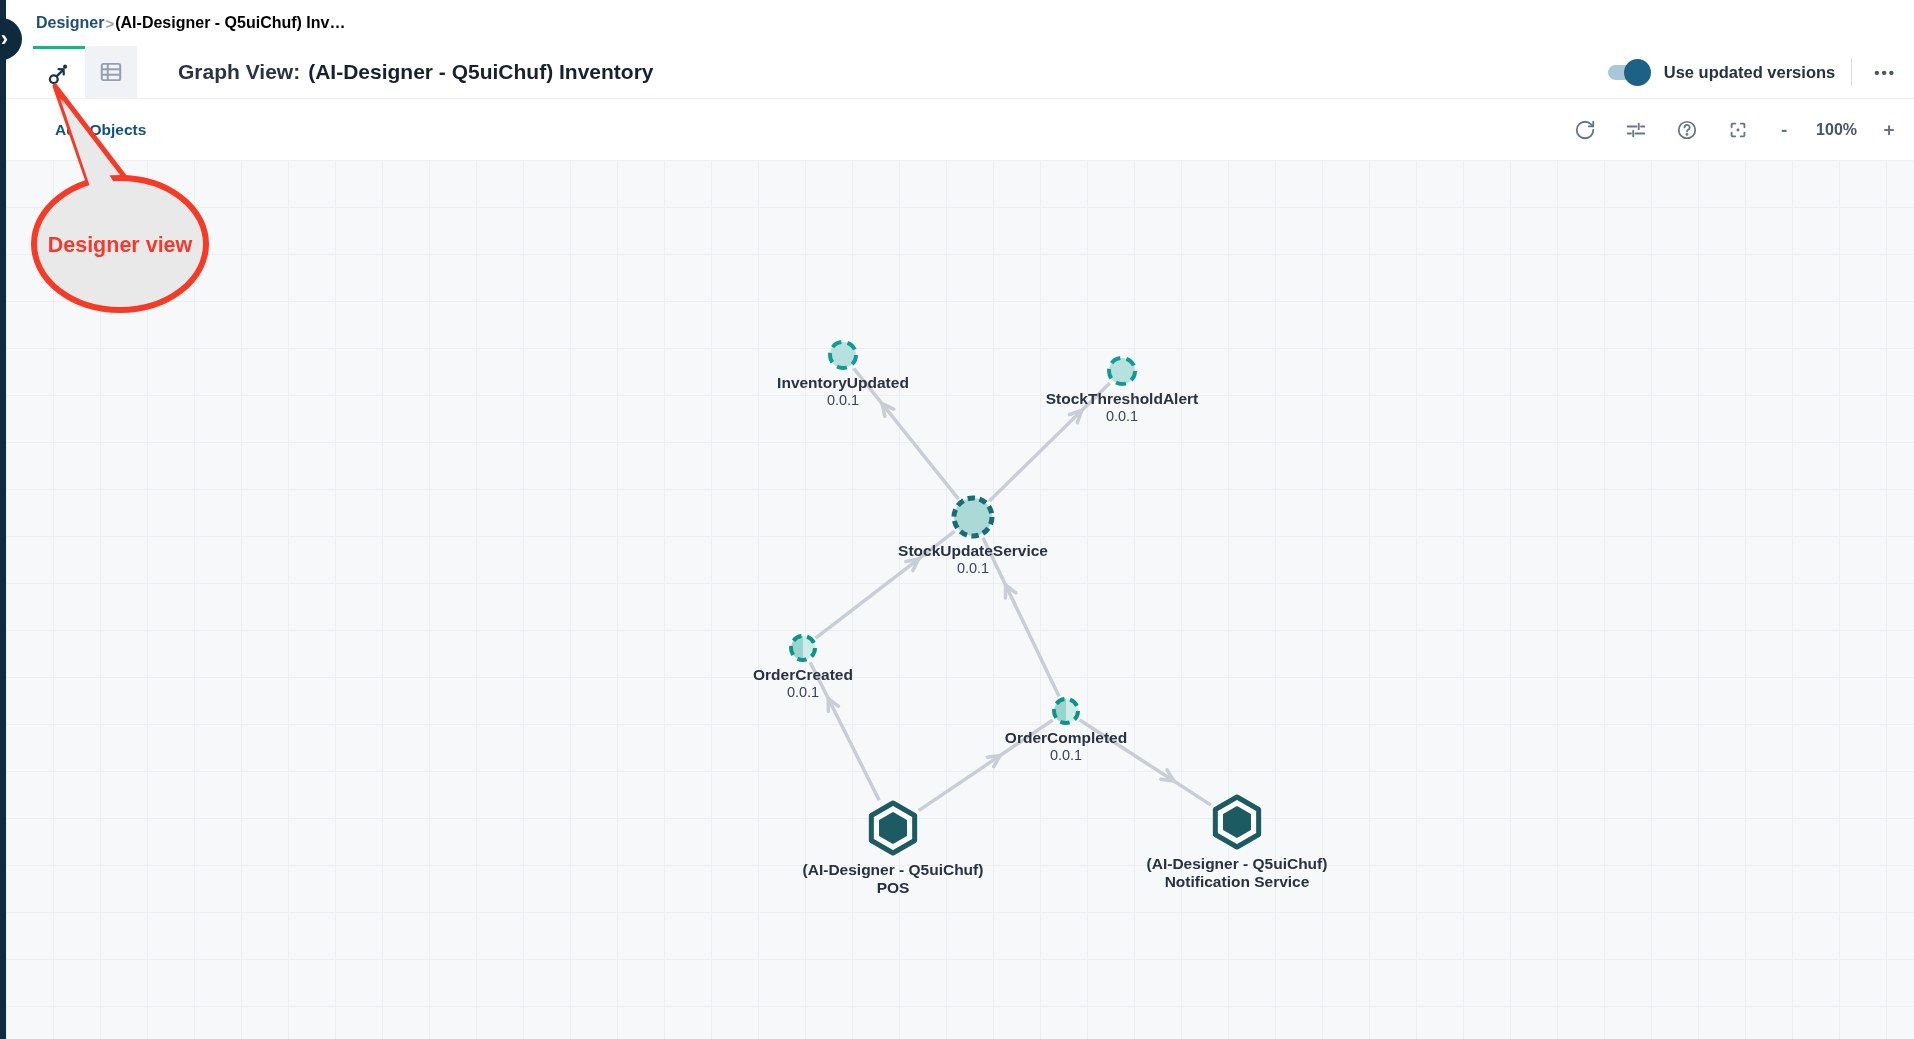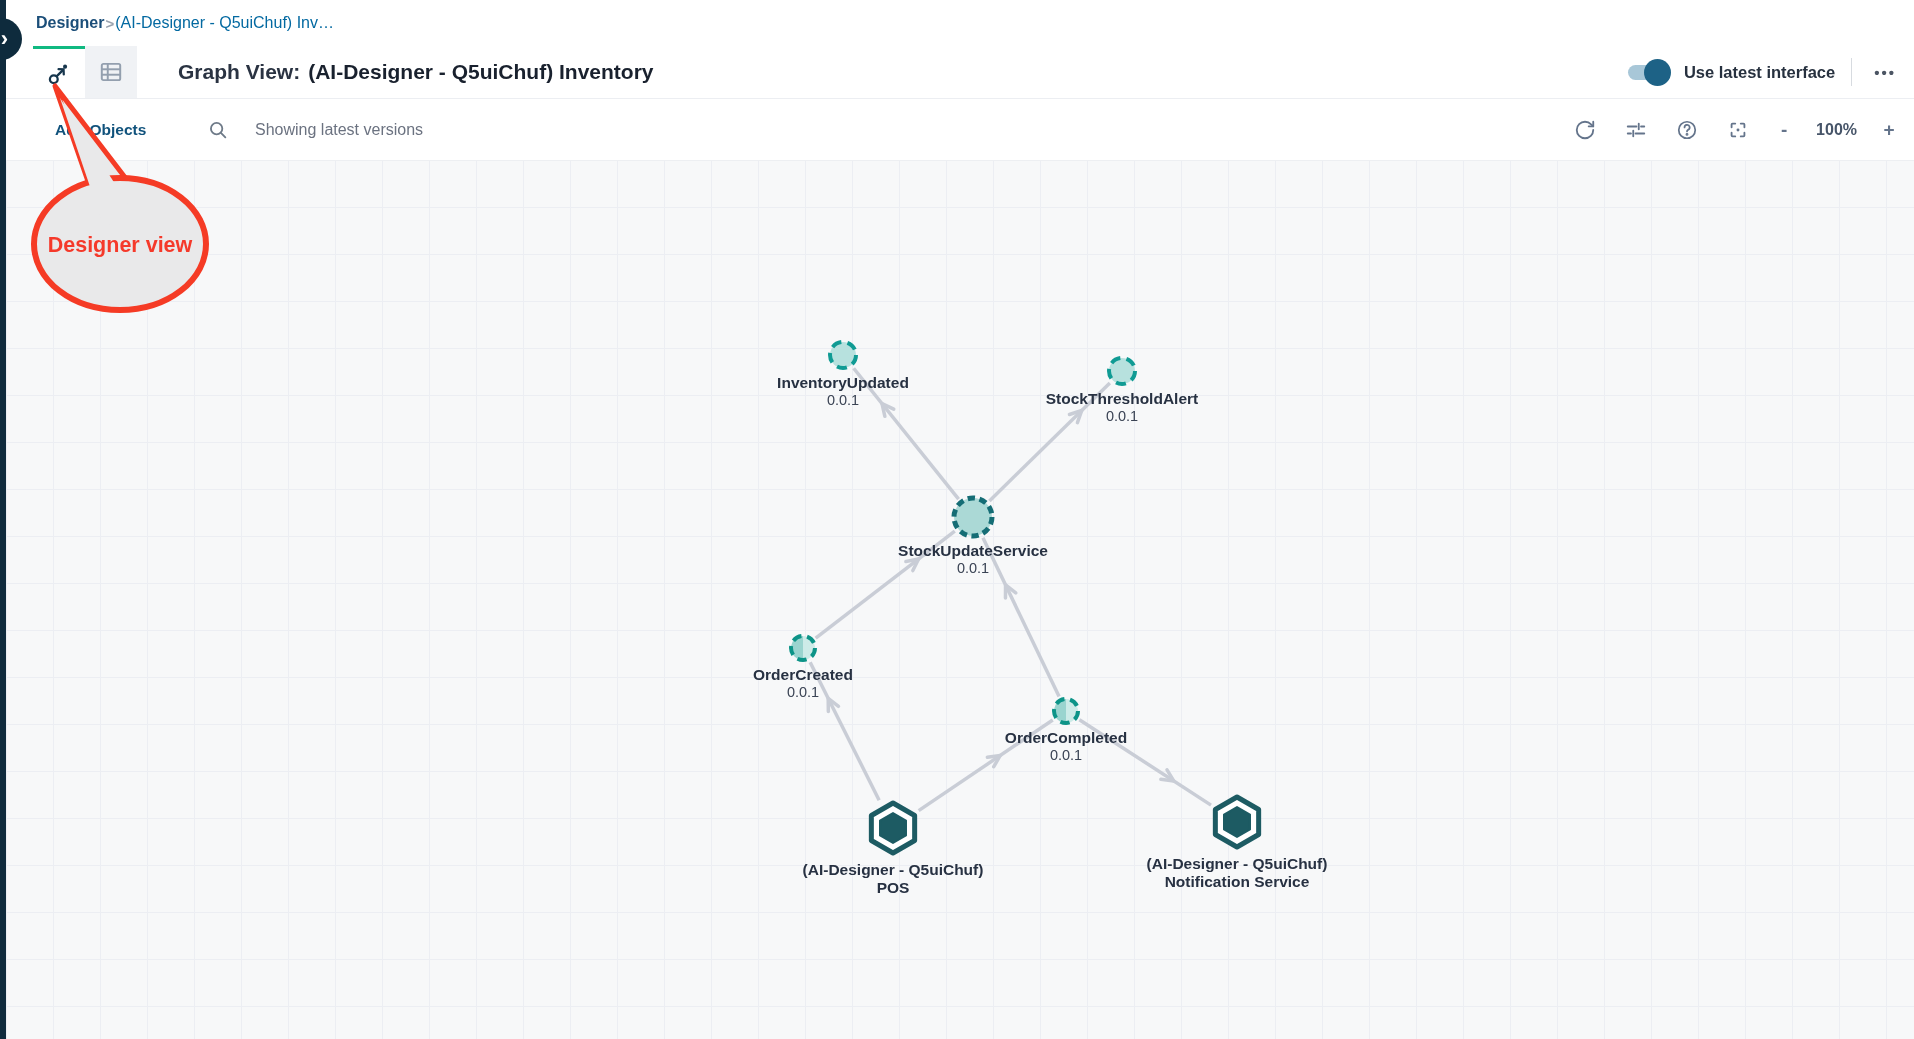--- a/index.html
+++ b/index.html
@@ -22,21 +22,21 @@
     background:#0e2b3d;color:#fff;z-index:35;
     display:flex;align-items:center;justify-content:flex-end;padding-right:14px;box-sizing:border-box;
     font-size:22px;font-weight:700;cursor:pointer;line-height:1;
   }
   .breadcrumb{
     position:absolute;left:36px;top:0;height:46px;display:flex;align-items:center;gap:1px;
     font-size:16px;
   }
   .breadcrumb .root{color:#1b4e79;font-weight:700;}
   .breadcrumb .sep{color:#9aa3af;font-weight:700;font-size:15px;}
-  .breadcrumb .current{color:#0369a1;}
+  .breadcrumb .current{color:#000000;font-weight:bold;}
   
   .header-row{
     position:absolute;left:6px;top:46px;width:1908px;height:52px;background:#fff;
     border-bottom:1px solid #eceef2;z-index:20;
   }
   .tabs{position:absolute;left:27px;top:0;height:52px;display:flex;}
   .tab{
     width:52px;height:52px;display:flex;align-items:center;justify-content:center;
     box-sizing:border-box;cursor:pointer;
   }
@@ -207,37 +207,28 @@
     </div>
   </div>
   <div class="page-title">
     <span class="prefix">Graph View:</span>
     <span class="name">(AI-Designer - Q5uiChuf) Inventory</span>
   </div>
   <div class="header-right">
     <div class="toggle">
       <div class="knob"></div>
     </div>
-    <span class="toggle-label">Use latest interface</span>
+    <span class="toggle-label">Use updated versions</span>
     <div class="header-divider"></div>
     <span class="menu-ellipsis">•••</span>
   </div>
 </div>
 
 <div class="toolbar">
   <div class="add-objects">Add Objects</div>
-  <div class="search-wrap">
-    <span>
-      <svg width="22" height="22" viewBox="0 0 24 24" fill="none" stroke="#6e7a88" stroke-width="2" stroke-linecap="round">
-        <circle cx="10.5" cy="10.5" r="6.2"></circle>
-        <line x1="15.2" y1="15.2" x2="20" y2="20"></line>
-      </svg>
-    </span>
-    <input class="search-input" type="text" placeholder="Showing latest versions" style="">
-  </div>
   <div class="toolbar-right">
     <span class="tool-icon">
       <svg width="22" height="22" viewBox="0 0 24 24" fill="none" stroke="#64748b" stroke-width="2" stroke-linecap="round" stroke-linejoin="round">
         <path d="M21 12a9 9 0 1 1-9-9c2.6 0 5 1.1 6.7 2.8L21 8"></path>
         <polyline points="21 3 21 8 16 8"></polyline>
       </svg>
     </span>
     <span class="tool-icon">
       <svg width="22" height="22" viewBox="0 0 24 24" fill="none" stroke="#64748b" stroke-width="2" stroke-linecap="round">
         <line x1="3" y1="8.2" x2="12.5" y2="8.2"></line>

